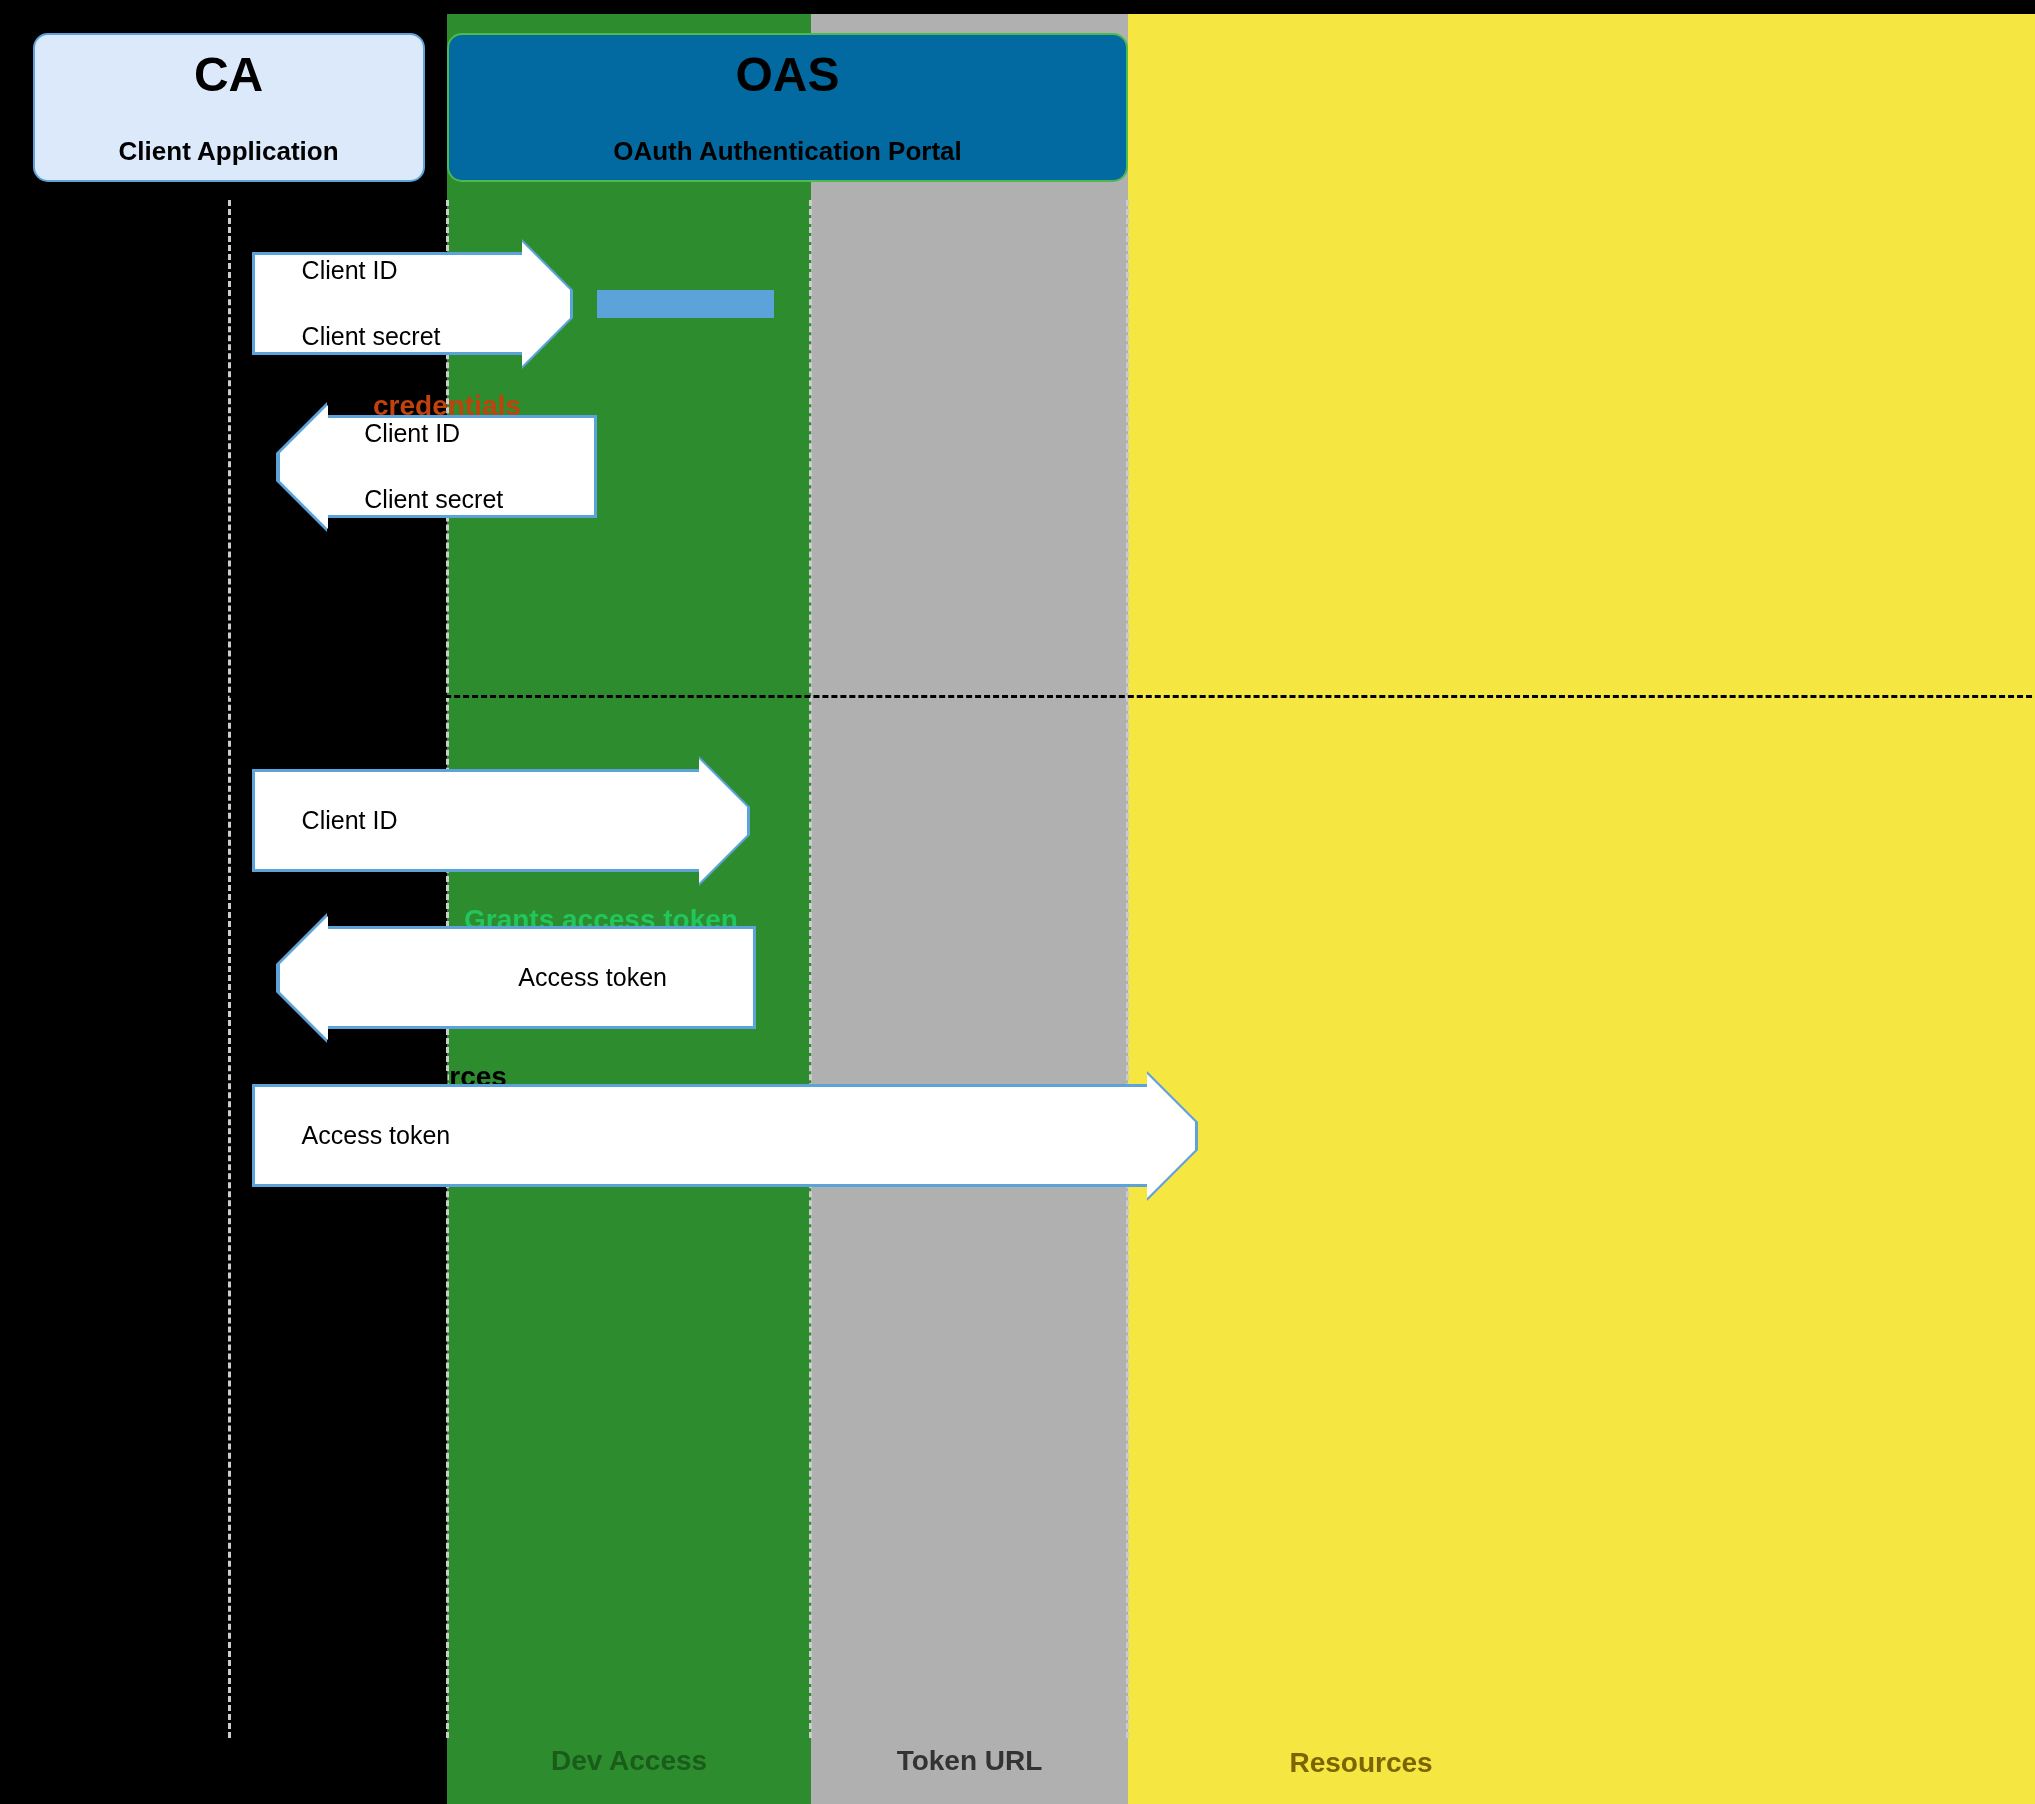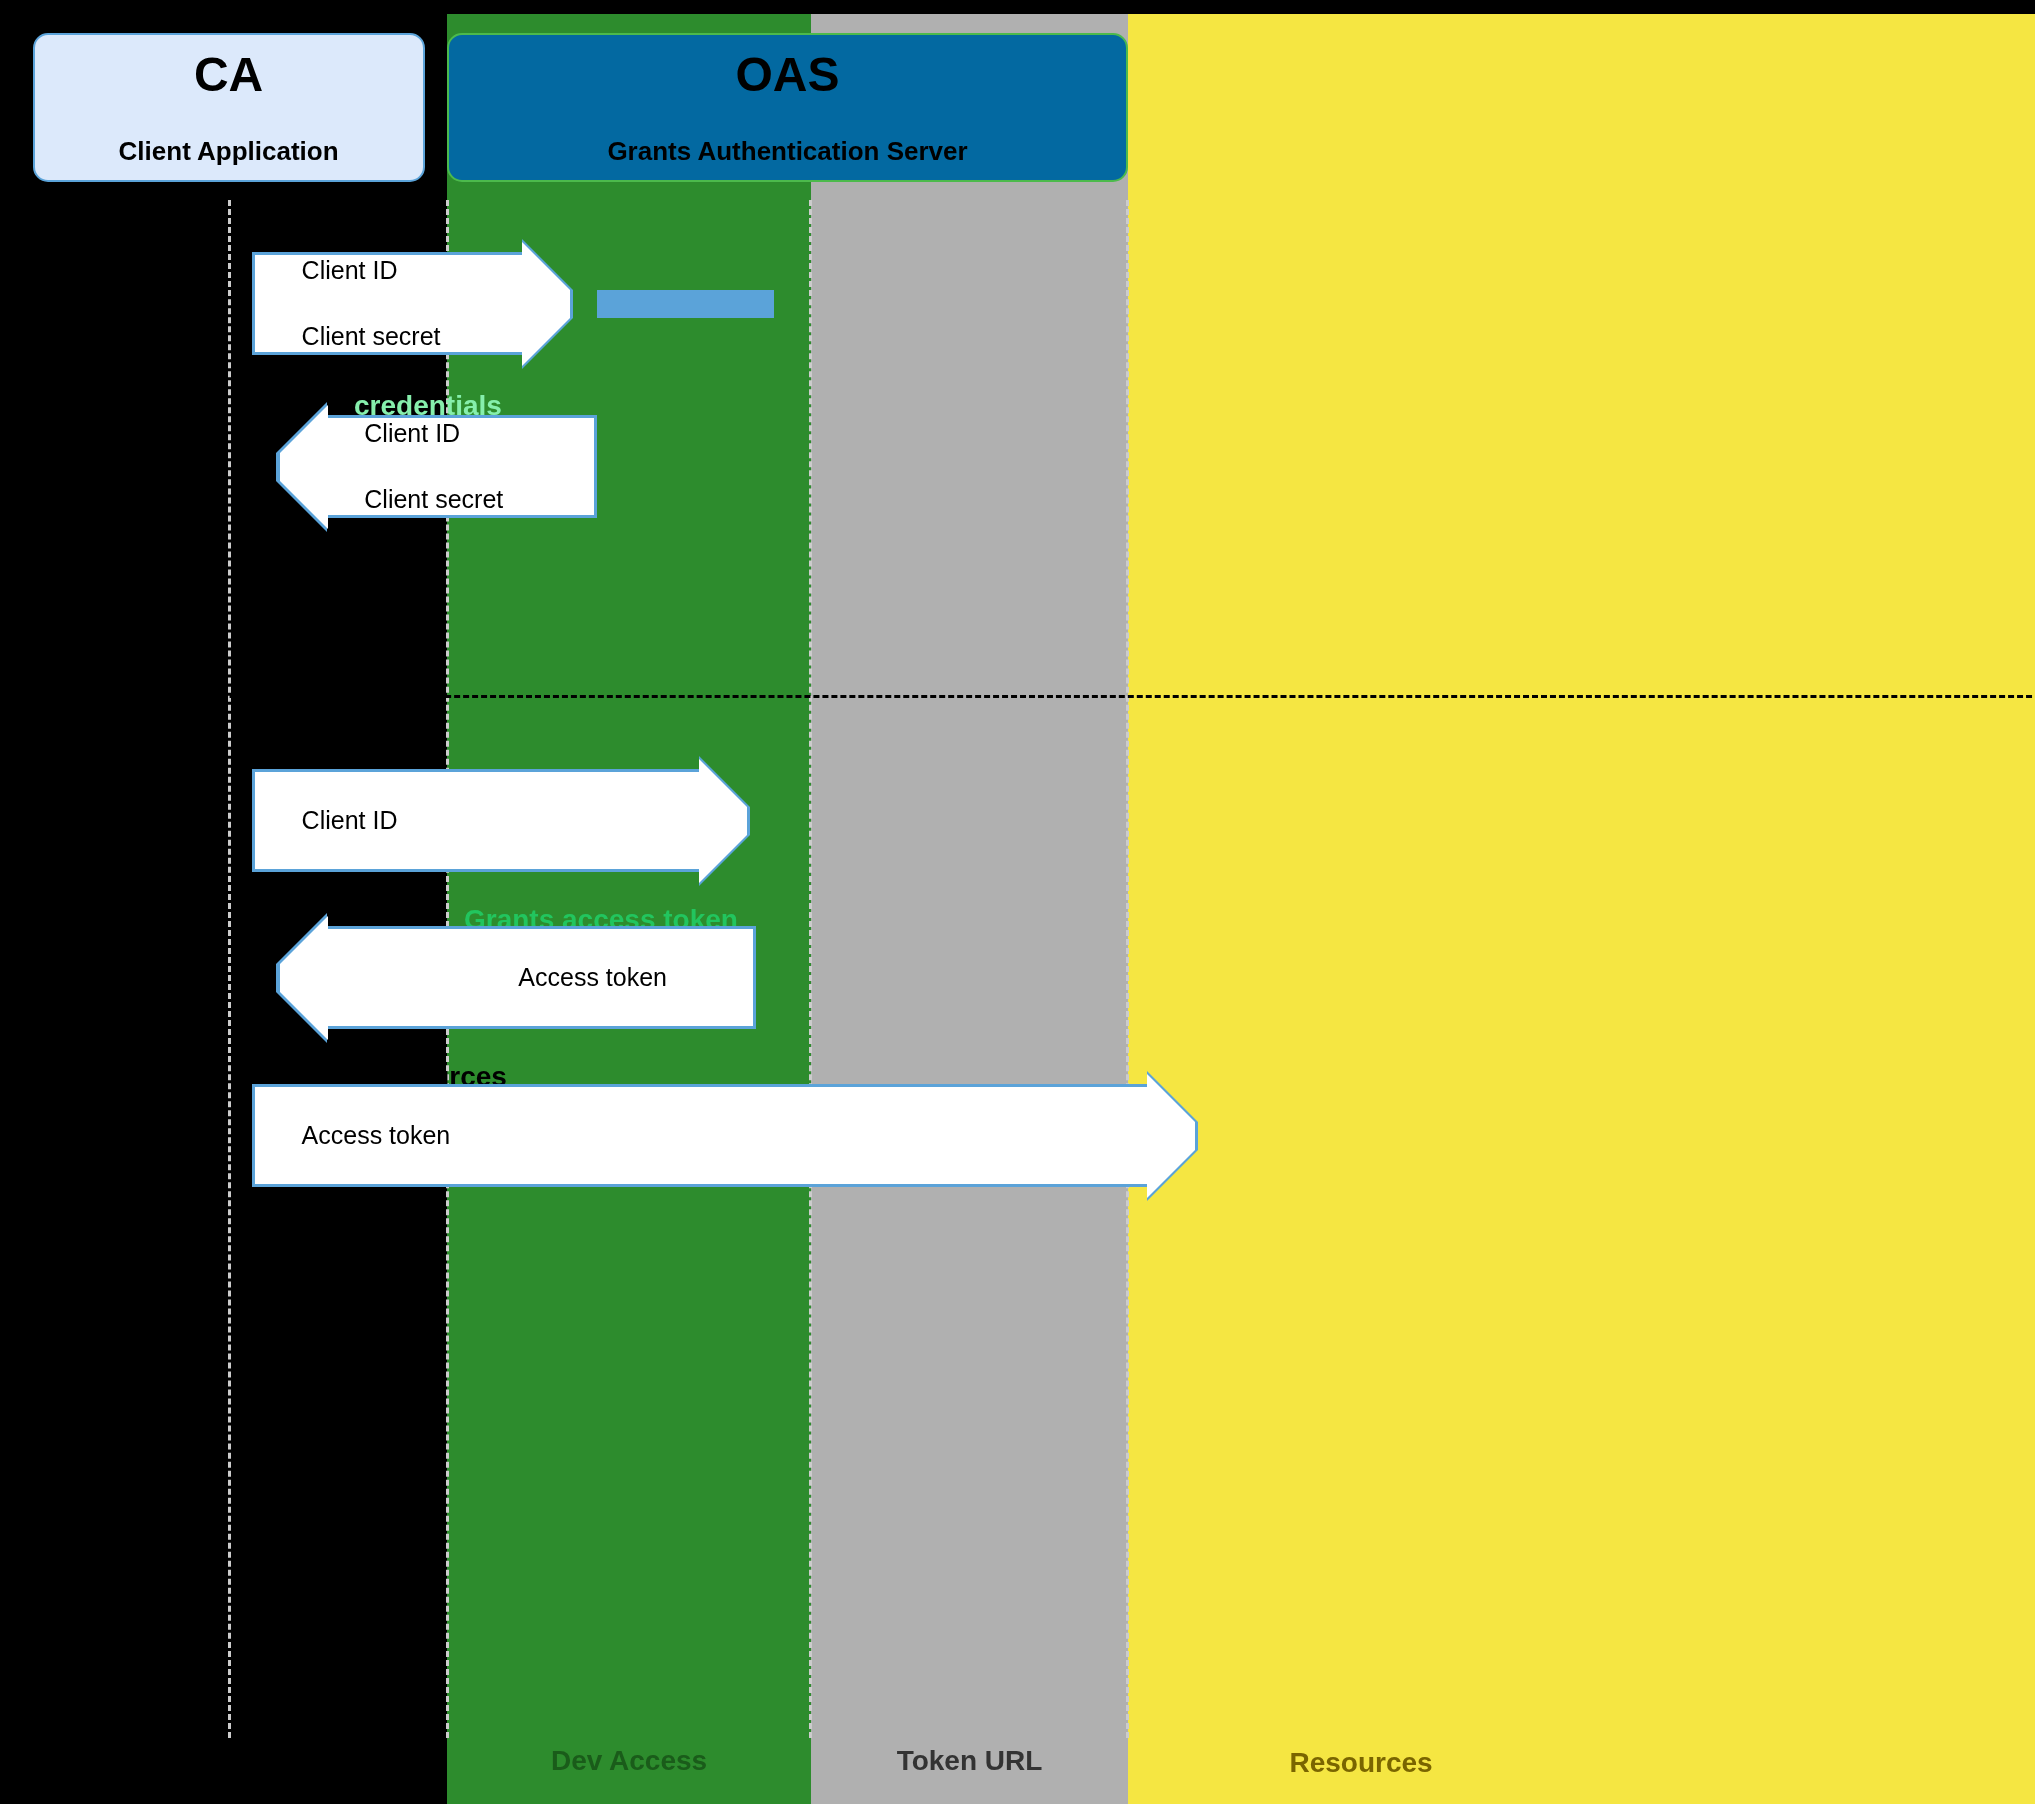--- a/index.html
+++ b/index.html
@@ -143,21 +143,21 @@
   <div class="col-oas-tokenurl"></div>
   <div class="col-protected"></div>
 
   <div class="header-ca">
     <span class="title">CA</span>
     <span class="subtitle">Client Application</span>
   </div>
 
   <div class="header-oas">
     <span class="title">OAS</span>
-    <span class="subtitle">Grants Authentication Server</span>
+    <span class="subtitle">OAuth Authentication Portal</span>
   </div>
 
   <div class="dashed-line dline-1"></div>
   <div class="dashed-line dline-2"></div>
   <div class="dashed-line dline-3"></div>
   <div class="dashed-line dline-4"></div>
 
   <div class="h-dashed h-dashed-1"></div>
 
   <div style="position:absolute; top:238px; left:224px; height:103px; display:flex; align-items:center;">
@@ -167,21 +167,21 @@
         <div>Client secret</div>
       </div>
     </div>
     <div style="position:relative; width:0; height:0; border-top:51px solid transparent; border-bottom:51px solid transparent; border-left:51px solid #5ba3d9;">
       <div style="position:absolute; top:-48px; left:-51px; width:0; height:0; border-top:48px solid transparent; border-bottom:48px solid transparent; border-left:48px solid white;"></div>
     </div>
 
     <div style="width:177px; height:3.7px; background:#5ba3d9; margin-left:-3.7px;"></div>
   </div>
 
-  <div style="position:absolute; top:362px; left:326px; font-size:28px; font-weight:700; color:#86efac;text-decoration:underline;">credentials</div>
+  <div style="position:absolute; top:362px; left:345px; font-size:28px; font-weight:700; color:#c2410c;text-decoration:underline;">credentials</div>
 
   <div style="position:absolute; top:401px; left:220px; height:103px; display:flex; align-items:center; flex-direction:row;">
 
     <div style="position:relative; width:0; height:0; border-top:51px solid transparent; border-bottom:51px solid transparent; border-right:51px solid #5ba3d9;">
       <div style="position:absolute; top:-48px; left:3.7px; width:0; height:0; border-top:48px solid transparent; border-bottom:48px solid transparent; border-right:48px solid white;"></div>
     </div>
     <div style="background:white; border-top:3.7px solid #5ba3d9; border-bottom:3.7px solid #5ba3d9; border-right:3.7px solid #5ba3d9; height:103px; display:flex; align-items:center; padding-right:18.6px; padding-left:9.3px; width:270px;">
       <div style="font-size:25px; line-height:1.5;">
         <div>Client ID</div>
         <div>Client secret</div>

